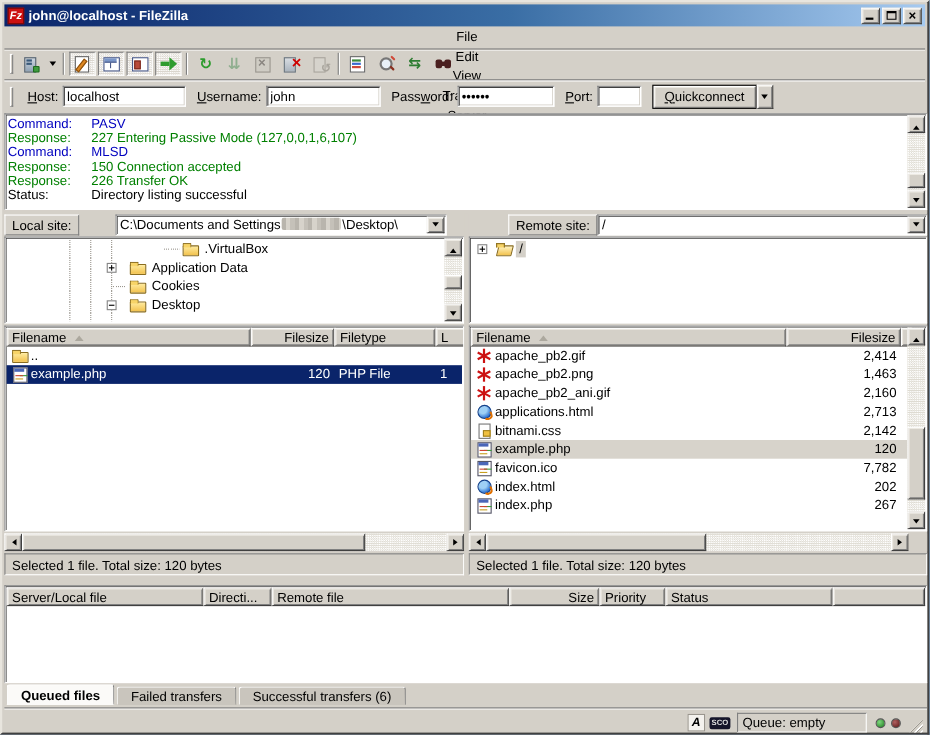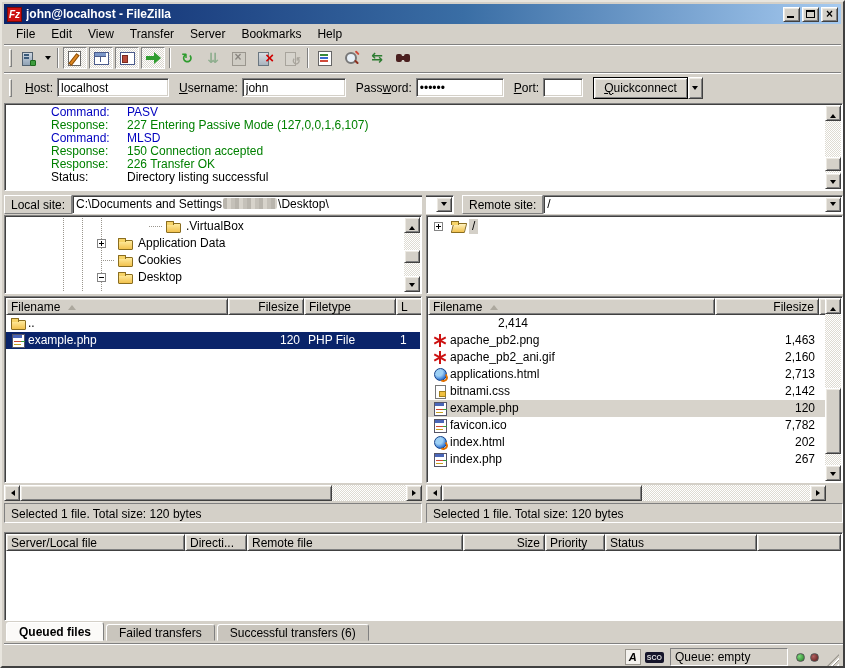--- a/index.html
+++ b/index.html
@@ -20,21 +20,21 @@
     color:#fff;font-weight:bold;font-style:italic;font-size:10px;line-height:13px;
     text-align:center;margin-right:4px;flex:none;}
   #title-text{color:#fff;font-weight:bold;font-size:12px;flex:1;white-space:nowrap;overflow:hidden;}
   .win-btn{width:17px;height:15px;margin-left:2px;position:relative;flex:none;
     background:#d4d0c8;border:1px solid;border-color:#fff #404040 #404040 #fff;
     box-shadow:inset 1px 1px 0 #ece9e2, inset -1px -1px 0 #808080;}
   .win-btn .g-min{position:absolute;left:3px;bottom:3px;width:7px;height:2px;background:#000;}
   .win-btn .g-max{position:absolute;left:3px;top:2px;width:9px;height:8px;border:1px solid #000;border-top-width:2px;}
   .win-btn .g-close{position:absolute;left:0;top:-1px;width:100%;text-align:center;font-weight:bold;font-size:12px;line-height:15px;}
   
-  #menubar{position:absolute;left:2px;top:22px;width:837px;height:20px;display:flex;align-items:center;padding-left:4px;}
+  #menubar{position:absolute;left:2px;top:22px;width:837px;height:20px;display:flex;align-items:center;padding-left:4px;flex-direction:column;}
   .menu-item{padding:2px 8px;cursor:default;}
   
   #toolbar{position:absolute;left:2px;top:42px;width:837px;height:27px;display:flex;align-items:center;padding-left:2px;
     border-top:1px solid #808080;box-shadow:inset 0 1px 0 #fff;}
   .grip{width:3px;height:18px;margin:0 3px;border:1px solid;border-color:#fff #808080 #808080 #fff;flex:none;}
   .tb-sep{width:2px;height:20px;margin:0 3px;border-left:1px solid #808080;border-right:1px solid #fff;flex:none;}
   .tb-btn{width:24px;height:22px;margin:0 1px;position:relative;display:flex;align-items:center;justify-content:center;flex:none;border:1px solid transparent;}
   .tb-toggled{border:1px solid;border-color:#808080 #fff #fff #808080;
     background-color:#e4e1da;
     background-image:repeating-conic-gradient(#fff 0 25%, #dad6ce 0 50%);background-size:2px 2px;}
@@ -81,21 +81,21 @@
     font-family:"Liberation Sans",sans-serif;font-size:12px;}
   #qc-button .key{text-decoration:underline;}
   #qc-drop{width:15px;height:22px;background:#d4d0c8;border:1px solid;border-color:#fff #404040 #404040 #fff;
     box-shadow:inset 1px 1px 0 #ece9e2, inset -1px -1px 0 #808080;display:flex;align-items:center;justify-content:center;}
   
   #log-panel{position:absolute;left:2px;top:101px;width:839px;height:88px;background:#fff;
     border:1px solid;border-color:#808080 #fff #fff #808080;box-shadow:inset 1px 1px 0 #404040;
     overflow:hidden;}
   #log-lines{position:absolute;left:2px;top:2px;right:18px;}
   .log-line{display:flex;height:13px;line-height:13px;font-size:12px;white-space:nowrap;}
-  .log-label{width:76px;flex:none;margin-left:44px;}
+  .log-label{width:76px;flex:none;}
   .log-command{color:#0000bf;}
   .log-response{color:#008000;}
   .log-status{color:#000;}
   
   .sb-track{background-color:#efede6;background-image:repeating-conic-gradient(#fff 0 25%, #dedbd2 0 50%);background-size:2px 2px;}
   .sb-btn{position:absolute;width:16px;height:16px;background:#d4d0c8;border:1px solid;border-color:#fff #404040 #404040 #fff;
     box-shadow:inset 1px 1px 0 #ece9e2, inset -1px -1px 0 #808080;}
   .sb-btn::before{content:"";position:absolute;}
   .arr-u::before{left:4px;top:5px;border:3px solid transparent;border-bottom:4px solid #000;}
   .arr-d::before{left:4px;top:6px;border:3px solid transparent;border-top:4px solid #000;}
@@ -318,21 +318,21 @@
           <span class="log-text">Directory listing successful</span>
         </div>
       </div>
     <div style="position:absolute;right:1px;top:1px;width:16px;bottom:1px;" class="sb-track">
       <span class="sb-btn arr-u" style="left:0;top:0;"></span>
       <span class="sb-thumb" style="left:0;top:52px;width:16px;height:14px;"></span>
       <span class="sb-btn arr-d" style="left:0;bottom:0;"></span>
     </div>
   </div>
 
-  <div class="site-row" style="left:2px;top:192px;width:450px;">
+  <div class="site-row" style="left:2px;top:192px;width:402px;gap:33px;">
     <span class="site-label">Local site:</span>
     <span class="combo">
       <span><span>C:\Documents and Settings</span><span class="blur-chip"></span><span>\Desktop\</span></span>
       <span class="combo-btn">
           <span class="arr-down"></span>
         </span>
     </span>
   </div>
 
   <div class="site-row" style="left:424px;top:192px;width:417px;padding-left:36px;">
@@ -439,20 +439,24 @@
           <span>Filename</span>
           <span class="sort-asc"></span>
         </div>
         <div class="hdr-cell right" style="width: 104px;">
           <span>Filesize</span>
         </div>
         <div class="hdr-cell hdr-fill"></div>
       </div>
     <div class="lv-rows" id="remote-rows" style="right:17px;">
         <div class="lv-row">
+          <div class="lv-cell lv-name" style="width: 287px;">
+            <span class="fi fi-apache"></span>
+            <span>apache_pb2.gif</span>
+          </div>
           <div class="lv-cell right" style="width: 104px;">2,414</div>
         </div>
         <div class="lv-row">
           <div class="lv-cell lv-name" style="width: 287px;">
             <span class="fi fi-apache"></span>
             <span>apache_pb2.png</span>
           </div>
           <div class="lv-cell right" style="width: 104px;">1,463</div>
         </div>
         <div class="lv-row">

